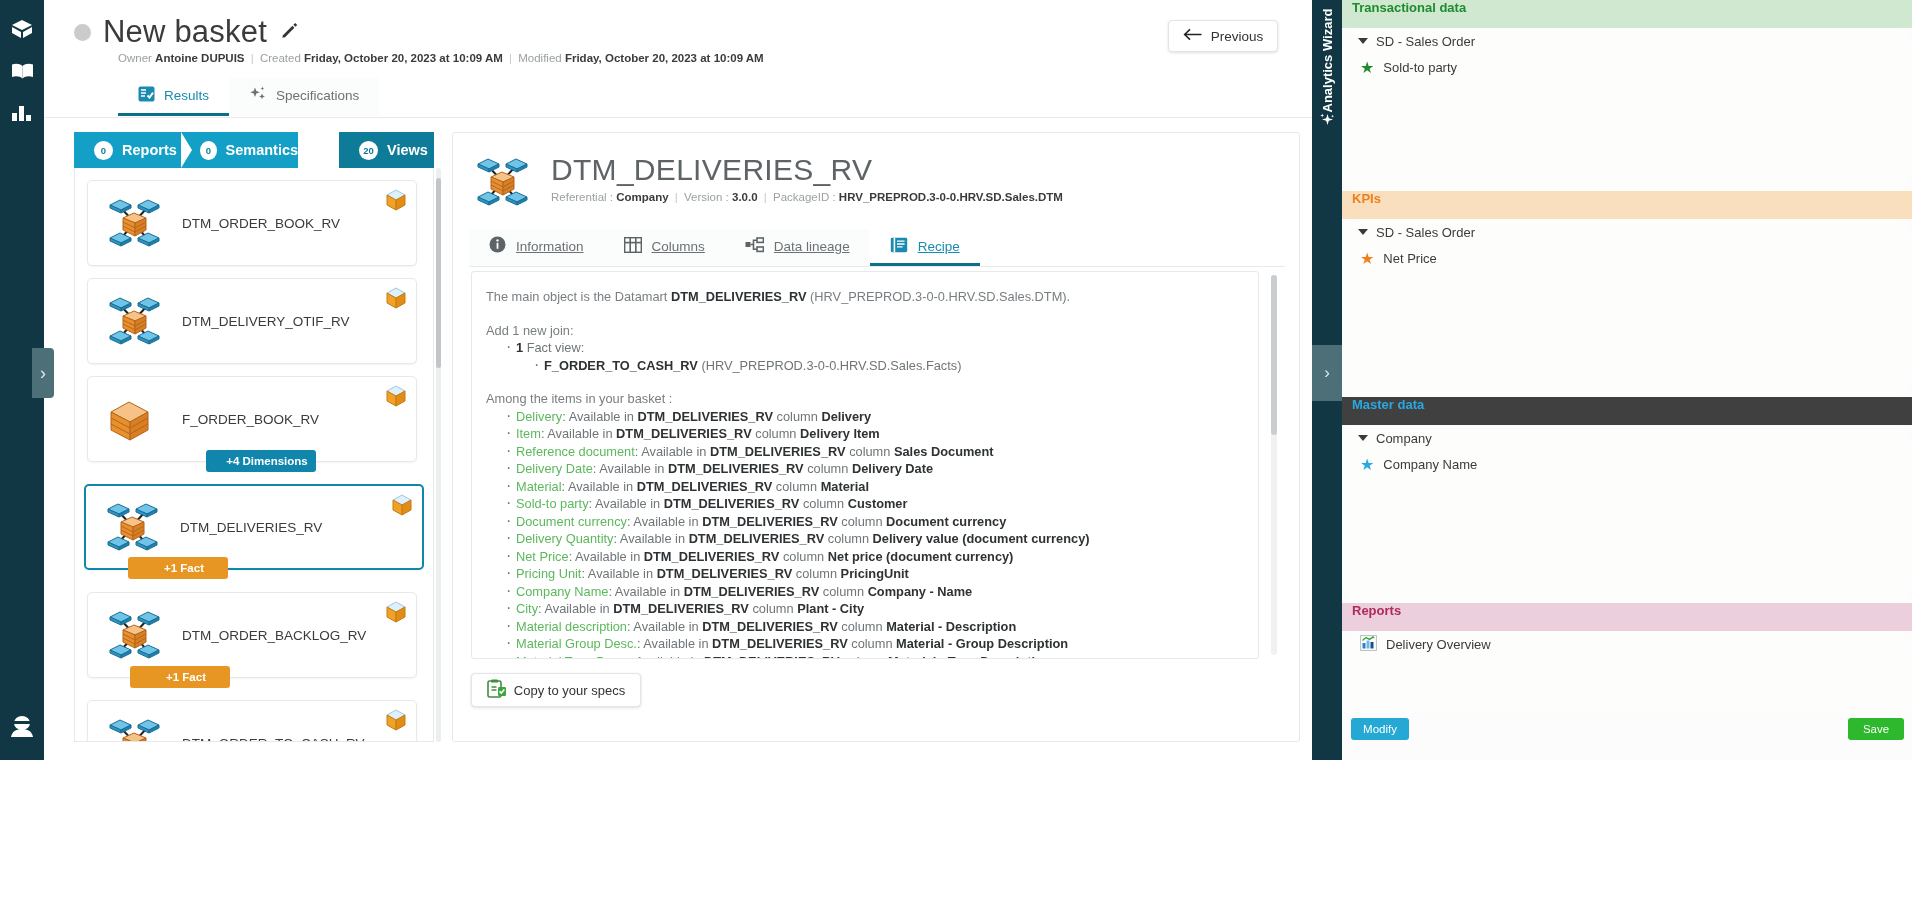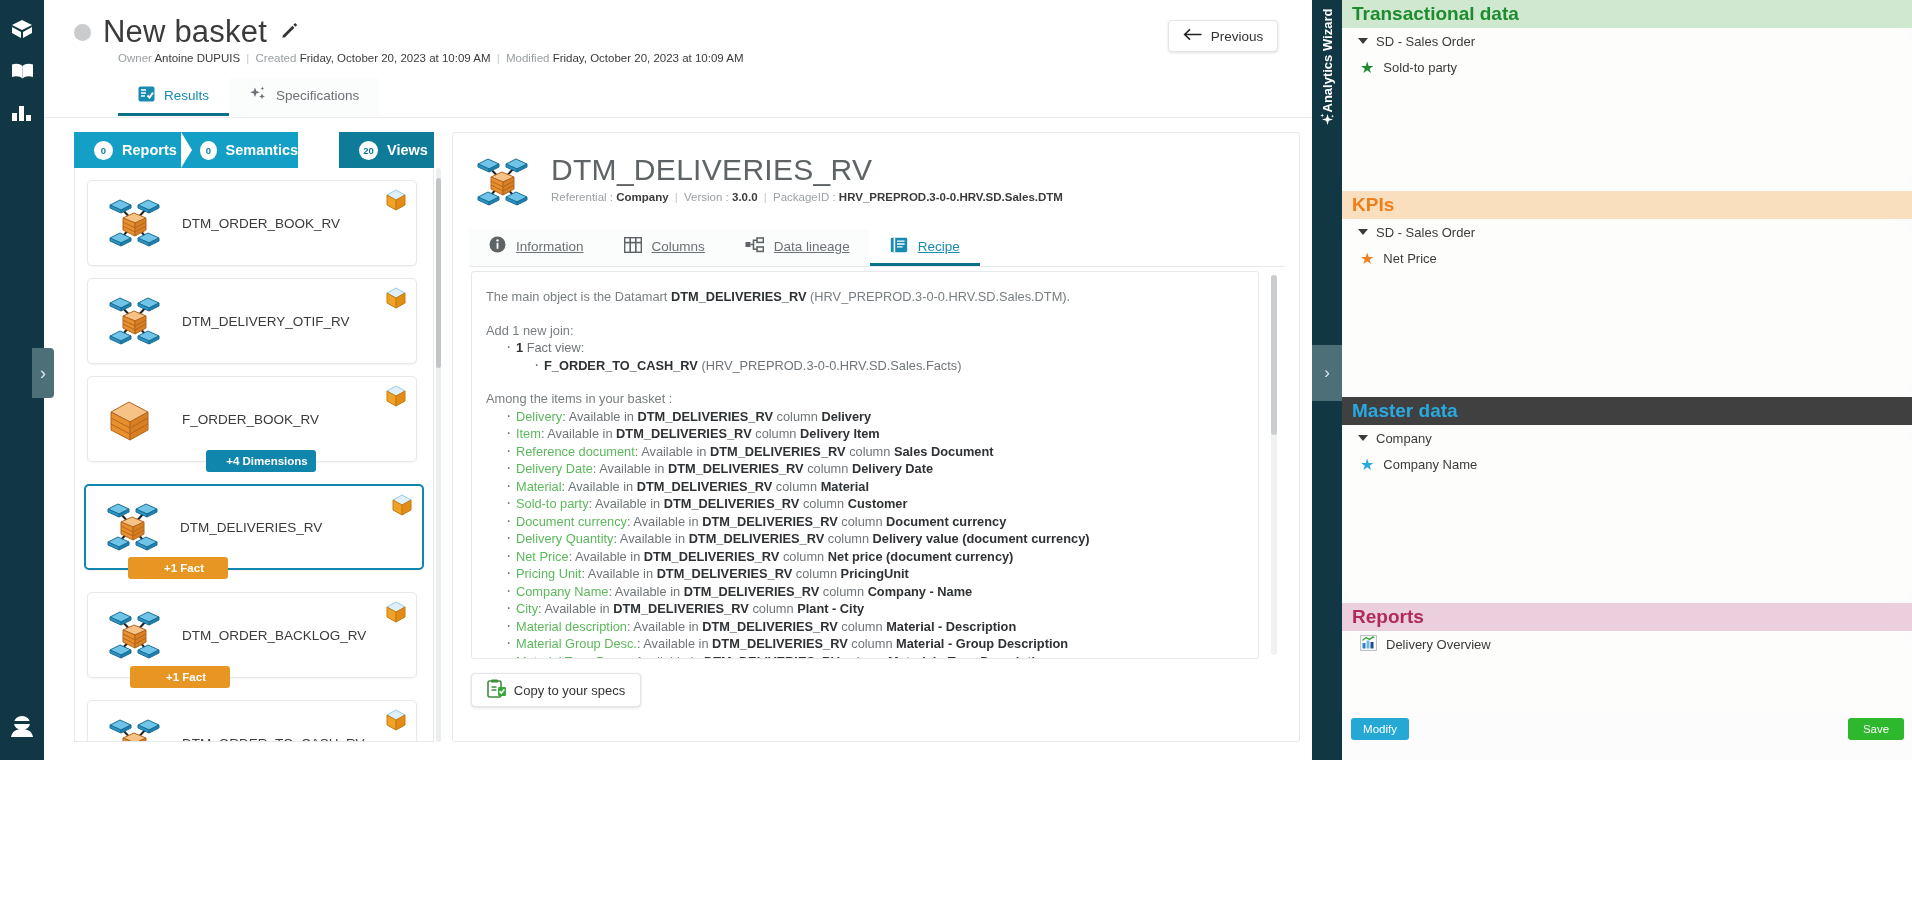--- a/index.html
+++ b/index.html
@@ -21,21 +21,21 @@
      background:#4c6f78; border-radius:0 4px 4px 0; color:#dfe9ec; font-size:18px;
      display:flex; align-items:center; justify-content:center; cursor:pointer; z-index:5;}
 
   
   .header { position:absolute; left:44px; top:0; width:1268px; height:118px; background:#fff; }
   .titlerow { position:absolute; left:30px; top:14px; display:flex; align-items:center; gap:12px; }
   .statusdot { width:17px; height:17px; border-radius:50%; background:#c9cbcc; }
   .pagetitle { font-size:31px; font-weight:300; color:#3b3b3b; letter-spacing:.2px; }
   .penicon { color:#333; font-size:17px; cursor:pointer; margin-left:2px; transform:rotate(0deg); }
   .metarow { position:absolute; left:74px; top:52px; font-size:11.5px; color:#9aa0a3; white-space:nowrap; }
-  .metarow b { color:#3b3b3b; font-weight:400;margin-top:16px; }
+  .metarow b { color:#3b3b3b; font-weight:700;margin-top:16px; }
   .metasep { color:#c4c9cb; padding:0 3px; }
 
   .prevbtn { position:absolute; right:34px; top:20px; width:110px; height:32px; background:#fff;
      border:1px solid #e2e4e5; border-radius:4px; box-shadow:0 1px 3px rgba(0,0,0,.12);
      display:flex; align-items:center; justify-content:center; gap:9px; font-size:13.5px; color:#333;
      cursor:pointer;}
 
   
   .tabsrow { position:absolute; left:74px; top:78px; display:flex; align-items:flex-end; }
   .tab { height:38px; padding:0 20px; display:flex; align-items:center; gap:9px;
@@ -112,22 +112,22 @@
   
   .wizRail { position:absolute; left:1312px; top:0; width:30px; height:760px; background:#103743;
      cursor:pointer; }
   .wizRail .vtext { position:absolute; left:-28px; top:62px; width:86px; transform:rotate(-90deg);
      color:#fff; font-size:13px; font-weight:700; text-align:center; white-space:nowrap;}
   .wizRail .sparkle { position:absolute; left:7px; top:112px; color:#fff; font-size:15px;}
   .railHandle { position:absolute; left:1312px; top:345px; width:30px; height:56px; background:#4c6f78;
      color:#dfe9ec; font-size:17px; display:flex; align-items:center; justify-content:center; cursor:pointer; z-index:6;}
 
   .wizPanel { position:absolute; left:1342px; top:0; width:570px; height:760px; background:#fbfcfb; }
-  .secHead { height:28px; display:flex; align-items:center; padding-left:10px;
-     font-size:19px; font-weight:700; }
+  .secHead { height:28px; display:flex; padding-left:10px;
+     font-size:13px; font-weight:700; }
   .sec-trans { background:#cfe8cf; color:#1e8c2e; }
   .sec-kpi   { background:#fadfbe; color:#ef7f1a; }
   .sec-master{ background:#404040; color:#29a9e0; }
   .sec-rep   { background:#eccfdc; color:#b0295c; }
   .secBody { background:#fdfdfc;border-radius:20px; }
   .grpRow { height:26px; display:flex; align-items:center; gap:8px; padding-left:16px;
      font-size:13px; color:#3b3b3b; cursor:pointer;}
   .caret { width:0;height:0;border-left:5px solid transparent;border-right:5px solid transparent;border-top:6px solid #3b3b3b;}
   .leafRow { height:27px; display:flex; align-items:center; gap:9px; padding-left:18px;
      font-size:13px; color:#3b3b3b; cursor:pointer;}

